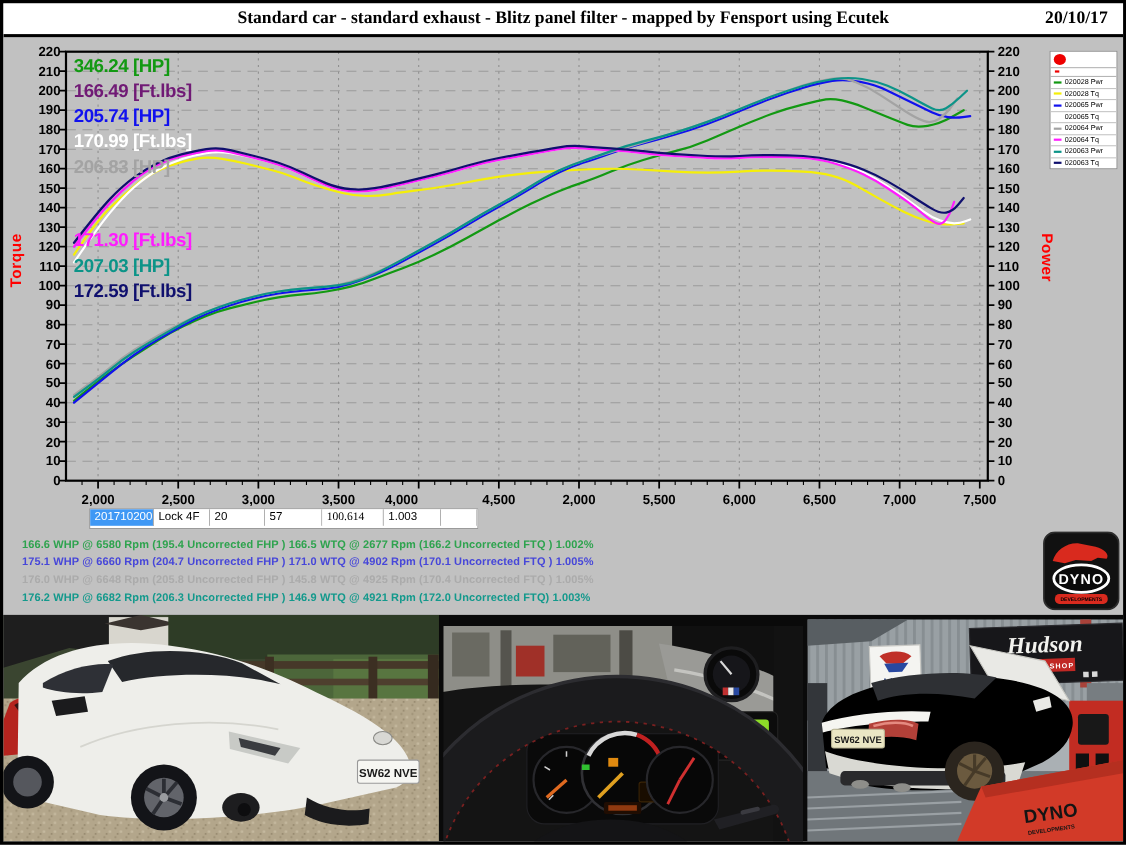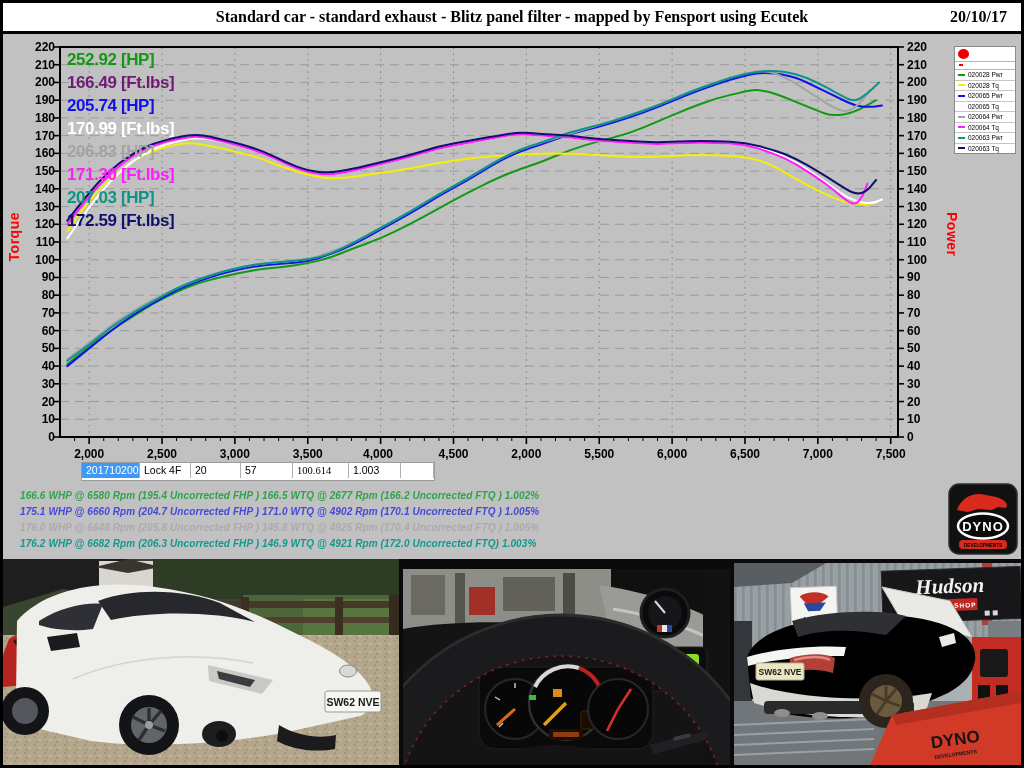--- a/index.html
+++ b/index.html
@@ -32,21 +32,21 @@
   .legend-row{height:9.5px;border-bottom:1px solid #c5c5c5;display:flex;align-items:center;padding-left:3px;}
   .legend-row:last-child{border-bottom:none;}
   .legend-dash{width:7px;height:2px;margin-right:3px;flex:none;}
   .legend-label{color:#000;white-space:nowrap;}
   
   .rowtable{position:absolute;left:78px;top:428px;height:17px;display:flex;background:#fff;border:1px solid #9a9a9a;}
   .cell{height:15px;line-height:15px;font-size:10.5px;color:#000;border-right:1px solid #b0b0b0;
         padding-left:4px;box-sizing:border-box;overflow:hidden;white-space:nowrap;background:#fff;}
   .cell.sel{background:#3f98f5;color:#fff;}
   
-  .statuslines{position:absolute;left:17px;top:454px;font-style:italic;}
+  .statuslines{position:absolute;left:17px;top:454px;}
   .statusline{font-size:10px;font-weight:bold;line-height:16px;white-space:nowrap;letter-spacing:.1px;}
   
   #dyno-logo{position:absolute;left:945px;top:449px;}
   
   .photos{position:absolute;left:0;top:556px;width:1018px;height:206px;background:#0a0a0a;}
   .photo{position:absolute;overflow:hidden;}
   #photo-left{left:0;top:0;width:396px;height:206px;}
   #photo-mid{left:400px;top:10px;width:327px;height:196px;}
   #photo-right{left:731px;top:4px;width:287px;height:202px;}
 </style>
@@ -257,40 +257,40 @@
         <div class="ytick right" style="left: 904px; top: 59.1818px;">190</div>
         <div class="ytick right" style="left: 904px; top: 41.4545px;">200</div>
         <div class="ytick right" style="left: 904px; top: 23.7273px;">210</div>
         <div class="ytick right" style="left: 904px; top: 6px;">220</div>
       </div>
     <div id="xticks">
         <div class="xtick" style="left: 54.1478px; top: 413px;">2,000</div>
         <div class="xtick" style="left: 127.017px; top: 413px;">2,500</div>
         <div class="xtick" style="left: 199.887px; top: 413px;">3,000</div>
         <div class="xtick" style="left: 272.757px; top: 413px;">3,500</div>
-        <div class="xtick" style="left: 343px; top: 413px;">4,000</div>
+        <div class="xtick" style="left: 330px; top: 413px;">4,000</div>
         <div class="xtick" style="left: 418.496px; top: 413px;">4,500</div>
         <div class="xtick" style="left: 491.365px; top: 413px;">2,000</div>
         <div class="xtick" style="left: 564.235px; top: 413px;">5,500</div>
         <div class="xtick" style="left: 637.104px; top: 413px;">6,000</div>
         <div class="xtick" style="left: 709.974px; top: 413px;">6,500</div>
         <div class="xtick" style="left: 782.843px; top: 413px;">7,000</div>
         <div class="xtick" style="left: 855.713px; top: 413px;">7,500</div>
       </div>
 
     <div class="vlabel up" style="left:3px;top:178px;">Torque</div>
     <div class="vlabel down" style="left:941px;top:178px;">Power</div>
 
     <div class="readouts" id="readouts">
-        <div class="readout" style="color: rgb(18, 153, 18);">252.92 [HP]</div>
+        <div class="readout" style="color: rgb(18, 153, 18);">346.24 [HP]</div>
         <div class="readout" style="color: #701a75;">166.49 [Ft.lbs]</div>
         <div class="readout" style="color: rgb(17, 17, 238);">205.74 [HP]</div>
         <div class="readout" style="color: rgb(255, 255, 255);">170.99 [Ft.lbs]</div>
         <div class="readout" style="color: rgb(163, 163, 163);">206.83 [HP]</div>
-        <div class="readout" style="color: rgb(255, 28, 255);">171.30 [Ft.lbs]</div>
+        <div class="readout" style="color: rgb(255, 28, 255); margin-top: 44px;">171.30 [Ft.lbs]</div>
         <div class="readout" style="color: rgb(12, 148, 136);">207.03 [HP]</div>
         <div class="readout" style="color: rgb(16, 16, 110);">172.59 [Ft.lbs]</div>
       </div>
 
     <div class="legendbox">
       <div class="legend-head">
         <span class="legend-dot"></span>
       </div>
       <div class="legend-sub">
           <span></span>

